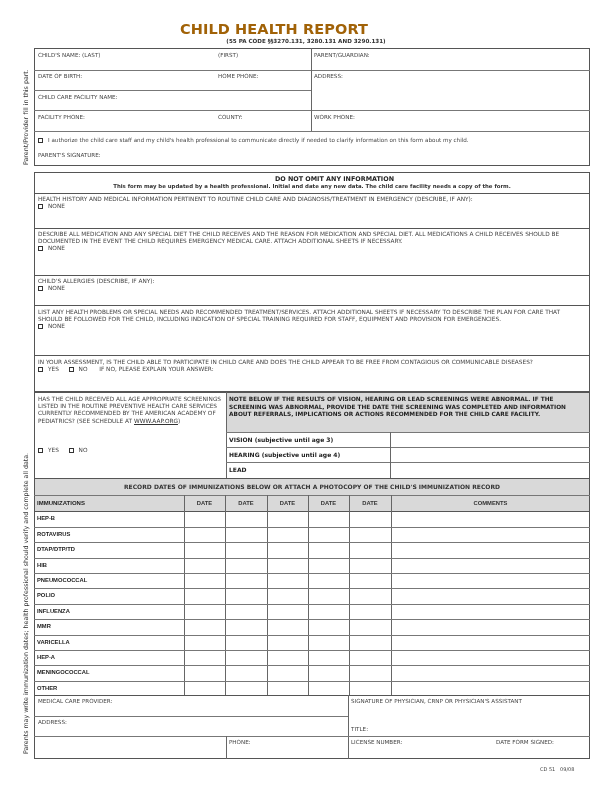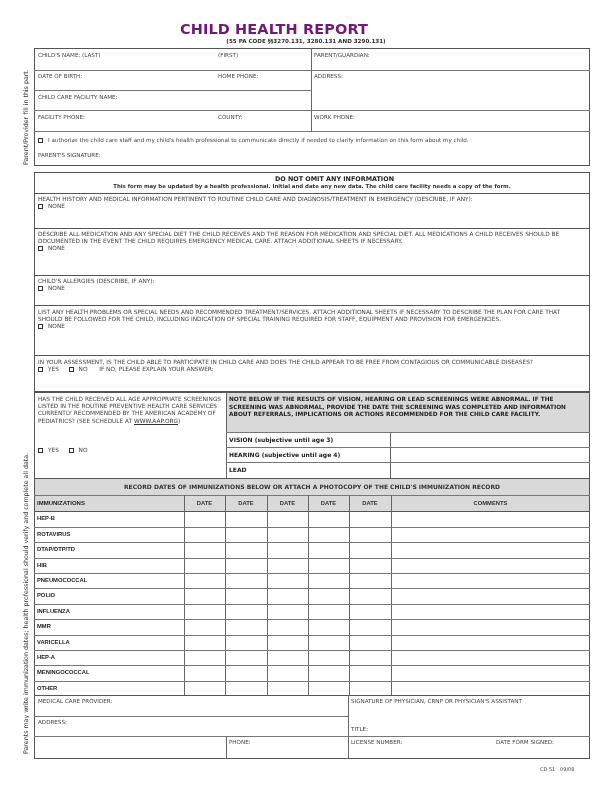--- a/index.html
+++ b/index.html
@@ -1,19 +1,19 @@
 <!DOCTYPE html>
 <html><head>
 <meta charset="utf-8">
 <style>
   * { box-sizing: border-box; margin: 0; padding: 0; }
   html, body { width: 612px; height: 792px; background: #fff; overflow: hidden; }
   body { position: relative; font-family: "DejaVu Sans", sans-serif; color: #222; }
   .abs { position: absolute; }
-  .title { left: 0; width: 548px; top: 21px; text-align: center; font-family: "DejaVu Sans", sans-serif; font-weight: bold; font-size: 14.5px; color: #701a75; letter-spacing: 0.1px; }
+  .title { left: 0; width: 548px; top: 21px; text-align: center; font-family: "DejaVu Sans", sans-serif; font-weight: bold; font-size: 14.5px; color: #a16207; letter-spacing: 0.1px; }
   .subtitle { left: 0; width: 612px; top: 38px; text-align: center; font-weight: bold; font-size: 5.6px; color: #333; }
   .lbl { font-size: 5.6px; color: #444; line-height: 7px; white-space: nowrap; }
   .lblw { font-size: 5.8px; color: #444; line-height: 7.2px; }
   .box { position: absolute; border: 1.2px solid #555; }
   .hl { position: absolute; height: 0; border-top: 1px solid #777; }
   .hld { position: absolute; height: 0; border-top: 1.4px solid #555; }
   .vl { position: absolute; width: 0; border-left: 1px solid #666; }
   .cb { display: inline-block; width: 5px; height: 5px; border: 0.8px solid #333; vertical-align: -0.5px; margin-right: 5px; }
   .side { position: absolute; transform-origin: left top; transform: rotate(-90deg); font-size: 6.3px; color: #333; white-space: nowrap; }
   .grey { position: absolute; background: #d9d9d9; }

